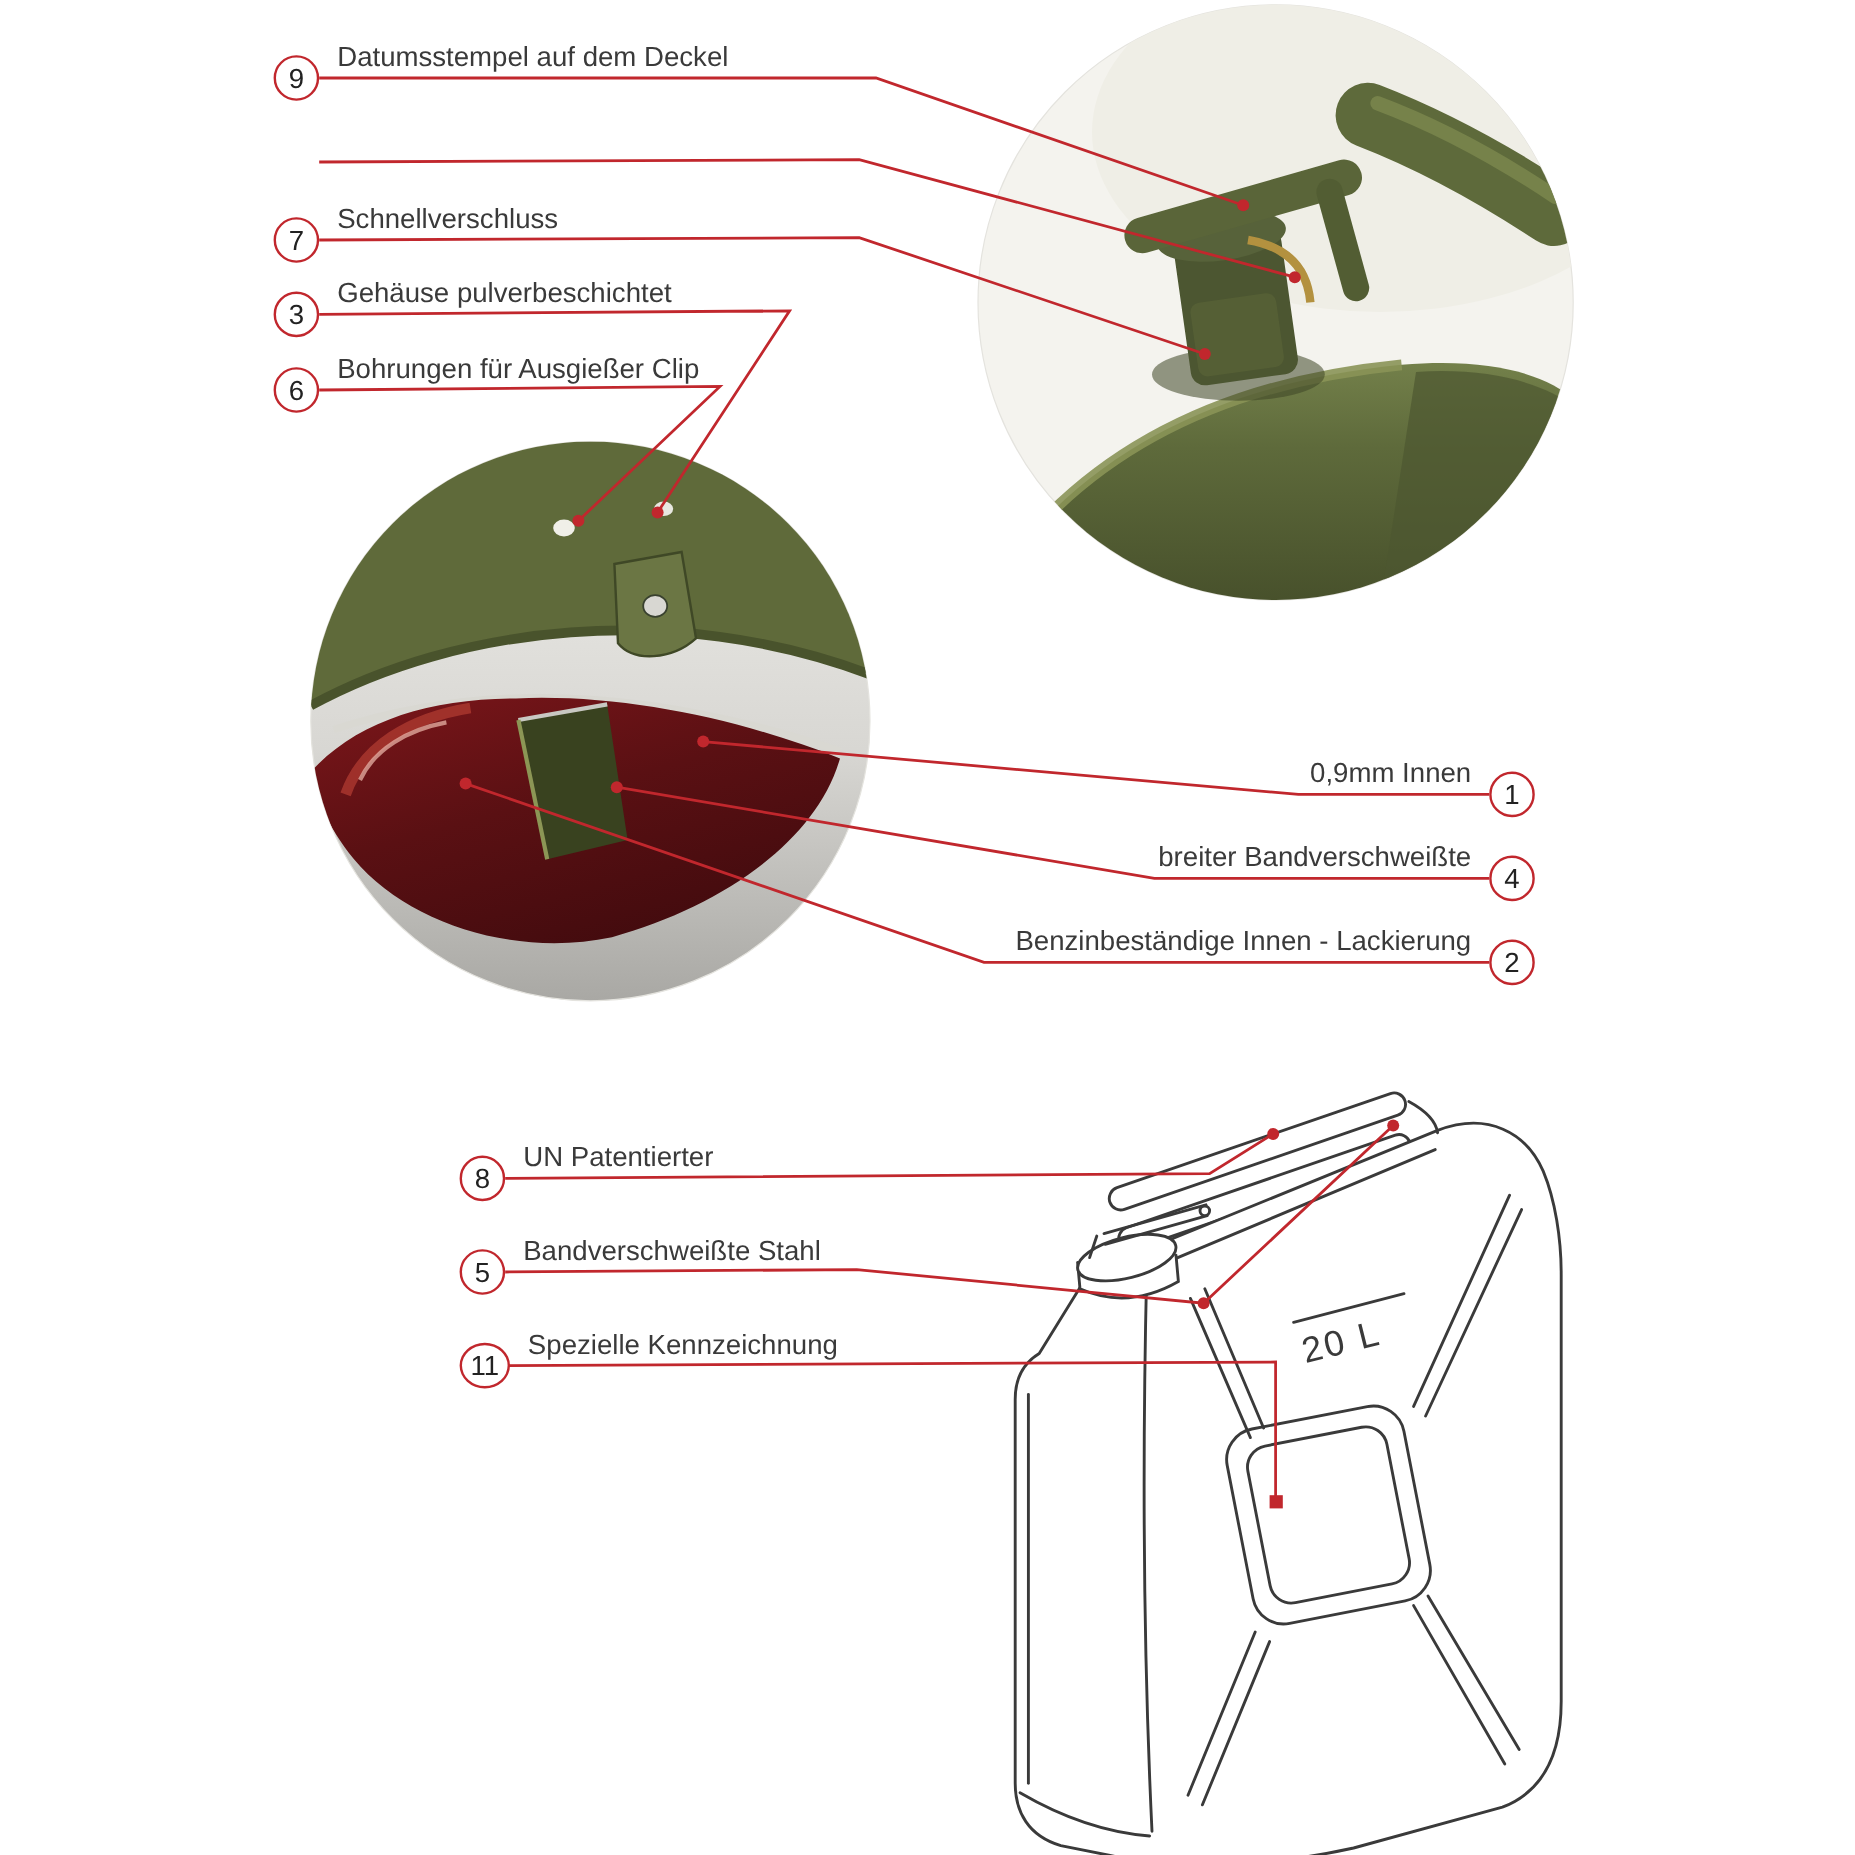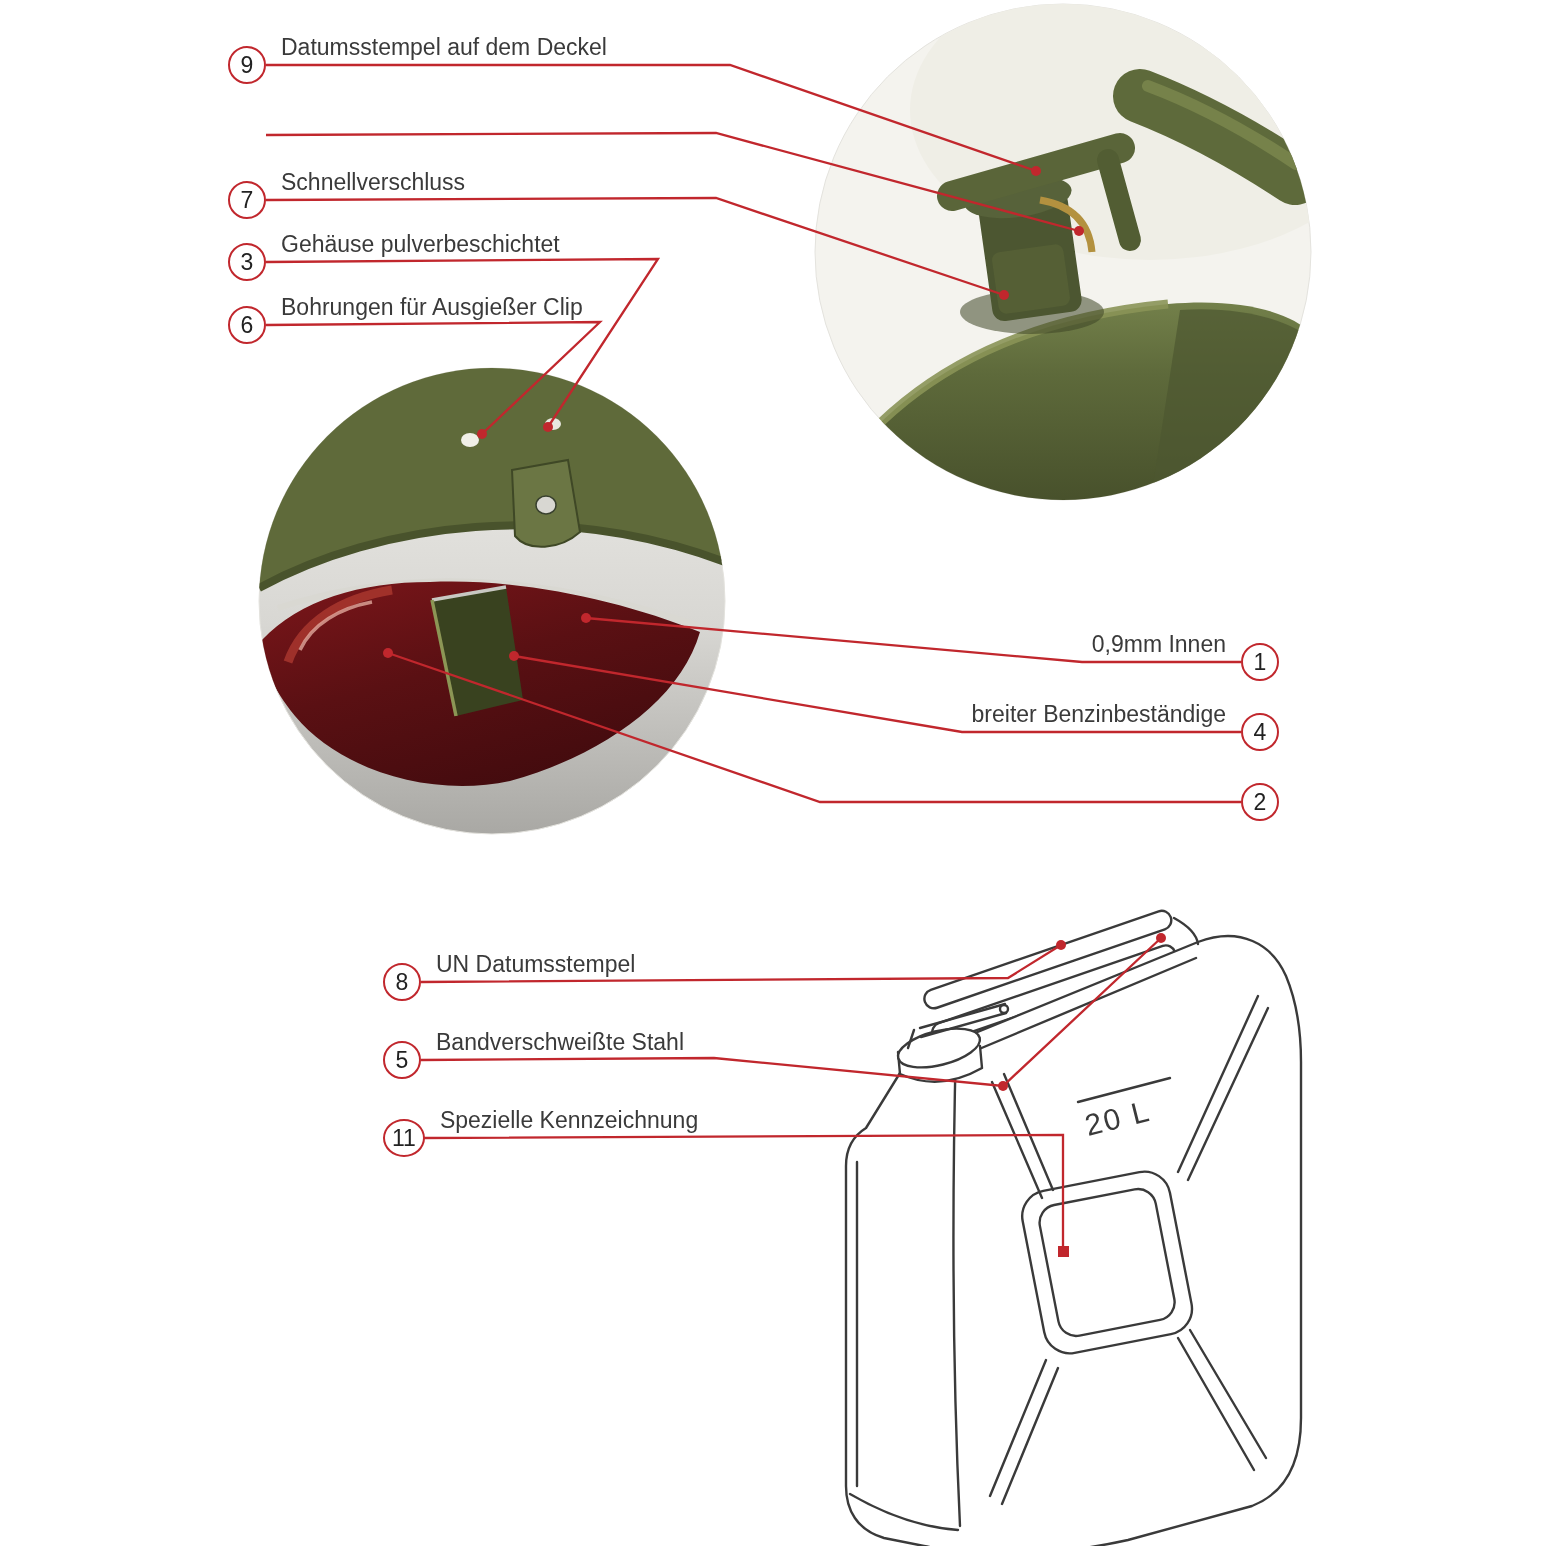--- a/index.html
+++ b/index.html
@@ -194,29 +194,30 @@
     <div class="num">6</div>
     <div class="lbl">Bohrungen für Ausgießer Clip</div>
   </div>
 
   <div class="callout right" style="right:267px;top:643px">
     <div class="num">1</div>
     <div class="lbl">0,9mm Innen</div>
   </div>
   <div class="callout right" style="right:267px;top:713px">
     <div class="num">4</div>
-    <div class="lbl">breiter Benzinbeständige</div>
+    <div class="lbl">breiter Bandverschweißte</div>
   </div>
   <div class="callout right" style="right:267px;top:783px">
     <div class="num">2</div>
+    <div class="lbl">Benzinbeständige  Innen - Lackierung</div>
   </div>
 
   <div class="callout bottom" style="left:383px;top:963px">
     <div class="num">8</div>
-    <div class="lbl">UN Datumsstempel</div>
+    <div class="lbl">UN Patentierter</div>
   </div>
   <div class="callout bottom" style="left:383px;top:1041px">
     <div class="num">5</div>
     <div class="lbl">Bandverschweißte Stahl</div>
   </div>
   <div class="callout bottom" style="left:383px;top:1119px">
     <div class="num">11</div>
     <div class="lbl">Spezielle Kennzeichnung</div>
   </div>
 

